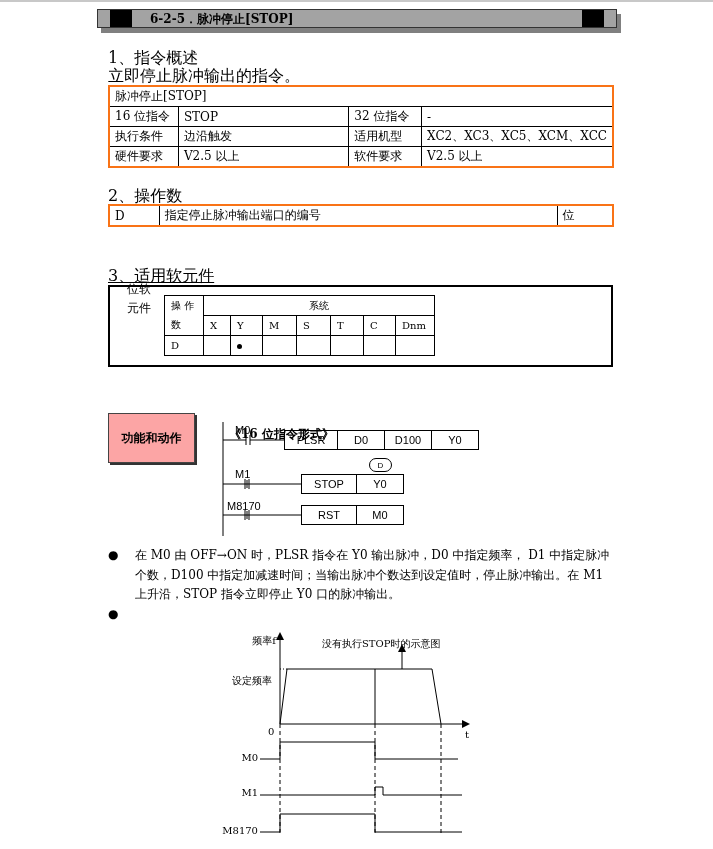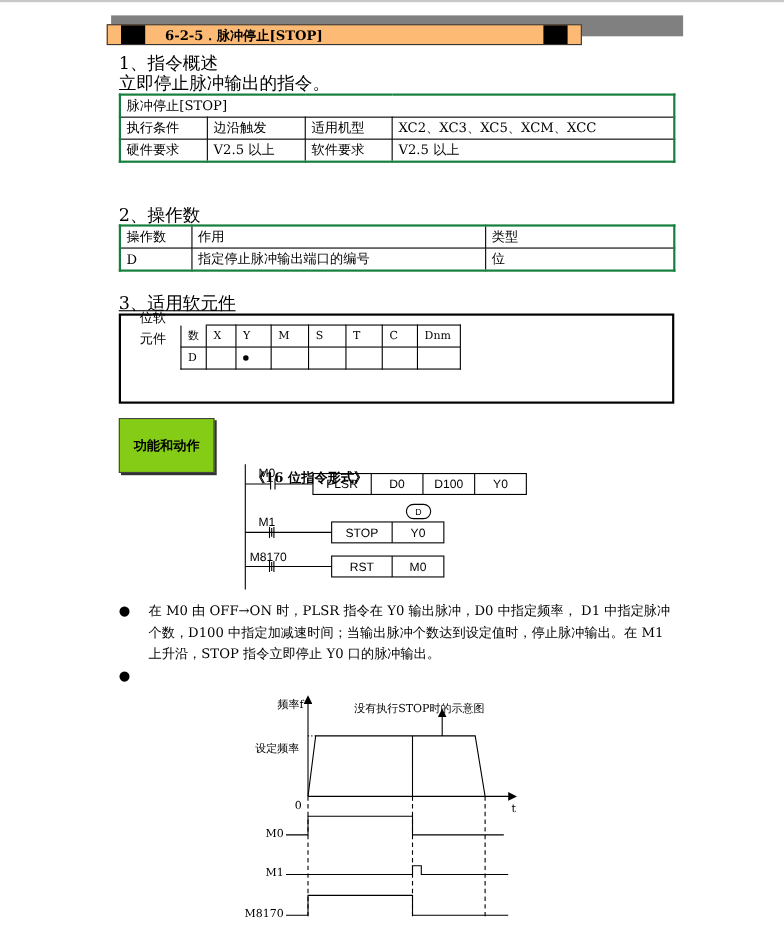--- a/index.html
+++ b/index.html
@@ -5,33 +5,33 @@
   html, body { margin:0; padding:0; }
   body {
     width:713px; height:849px; position:relative; overflow:hidden;
     background:#ffffff; color:#000;
     font-family:"DejaVu Serif", "Liberation Serif", serif;
     border-top:2px solid #c8c8c8; box-sizing:border-box;
   }
   .abs { position:absolute; }
   
   .hdr-shadow { left:101px; top:12px; width:520px; height:19px; background:#808080; }
-  .hdr { left:97px; top:20px; width:432px; height:19px; background:#fdba74; border:1px solid #333; box-sizing:border-box; }
+  .hdr { left:97px; top:7px; width:520px; height:19px; background:#a3a3a3; border:1px solid #333; box-sizing:border-box; }
   .hdr .blk-l { position:absolute; left:12px; top:0; width:22px; height:100%; background:#000; }
   .hdr .blk-r { position:absolute; right:12px; top:0; width:22px; height:100%; background:#000; }
   .hdr .title { position:absolute; left:52px; top:1px; font-size:12px; font-weight:bold; }
   .sect { font-size:16px; }
   table.grid { border-collapse:collapse; position:absolute; font-size:12px; }
   table.grid td { border:1px solid #000; padding:0 5px; height:19px; white-space:nowrap; }
-  table.outer { border:2px solid #15803d; }
+  table.outer { border:2px solid #f97316; }
   .box3 { left:108px; top:283px; width:505px; height:82px; border:2px solid #000; box-sizing:border-box; }
   table.inner { font-size:10px; }
   table.inner td { height:19px; padding:0 6px; }
   .dot { display:inline-block; width:5px; height:5px; border-radius:50%; background:#000; }
-  .func-box { left:108px; top:378px; width:87px; height:50px; background:#84cc16; border:1px solid #444; box-sizing:border-box; box-shadow:2px 2px 0 #333; font-family:"DejaVu Sans","Liberation Sans",sans-serif; font-weight:bold; font-size:12px; display:flex; align-items:center; justify-content:center; }
+  .func-box { left:108px; top:411px; width:87px; height:50px; background:#fca5a5; border:1px solid #444; box-sizing:border-box; box-shadow:2px 2px 0 #333; font-family:"DejaVu Sans","Liberation Sans",sans-serif; font-weight:bold; font-size:12px; display:flex; align-items:center; justify-content:center; }
   .para { left:108px; top:544px; width:510px; font-size:12px; line-height:19.5px; }
   .para .item { display:flex; }
   .para .bullet { width:27px; flex:none; }
   svg text { font-family:"Liberation Sans","DejaVu Sans",sans-serif; }
   svg .serif { font-family:"DejaVu Serif","Liberation Serif",serif; }
 </style>
 </head>
 <body>
 
 <div class="abs hdr-shadow"></div>
@@ -42,58 +42,63 @@
 </div>
 
 <div class="abs sect" style="left:108px;top:46px;">1、指令概述</div>
 <div class="abs sect" style="left:108px;top:64px;">立即停止脉冲输出的指令。</div>
 <table class="grid outer" style="left:108px;top:83px;width:506px;">
   <tbody>
       <tr>
         <td colspan="4">脉冲停止[STOP]</td>
       </tr>
   <tr>
+    <td style="width:58px">16 位指令</td>
+    <td style="width:164px">STOP</td>
+    <td style="width:62px">32 位指令</td>
+    <td>-</td>
+  </tr>
+  <tr>
     <td>执行条件</td>
     <td>边沿触发</td>
     <td>适用机型</td>
     <td>XC2、XC3、XC5、XCM、XCC</td>
   </tr>
   <tr>
     <td>硬件要求</td>
     <td>V2.5 以上</td>
     <td>软件要求</td>
     <td>V2.5 以上</td>
   </tr>
 </tbody>
   </table>
 
 <div class="abs sect" style="left:108px;top:184px;">2、操作数</div>
 <table class="grid outer" style="left:108px;top:202px;width:506px;">
   <tbody>
-      <tr>
-    <td style="width:54px">操作数</td>
-    <td style="width:256px">作用</td>
-    <td>类型</td>
-  </tr>
   <tr>
     <td>D</td>
     <td>指定停止脉冲输出端口的编号</td>
     <td>位</td>
   </tr>
 </tbody>
   </table>
 
 <div class="abs sect" style="left:108px;top:264px;text-decoration:underline;">3、适用软元件</div>
 <div class="abs box3"></div>
 <div class="abs" style="left:127px;top:278px;font-size:12px;line-height:19px;">
   <div>位软</div>
   <div>元件</div>
 </div>
 <table class="grid inner" style="left:164px;top:293px;">
   <tbody>
+      <tr>
+    <td style="width:26px;border-bottom:none;">操 作</td>
+    <td colspan="7" style="text-align:center;">系统</td>
+  </tr>
   <tr>
     <td style="border-top:none;">数</td>
     <td style="width:14px">X</td>
     <td style="width:19px">Y</td>
     <td style="width:21px">M</td>
     <td style="width:21px">S</td>
     <td style="width:20px">T</td>
     <td style="width:19px">C</td>
     <td style="width:26px">Dnm</td>
   </tr>

